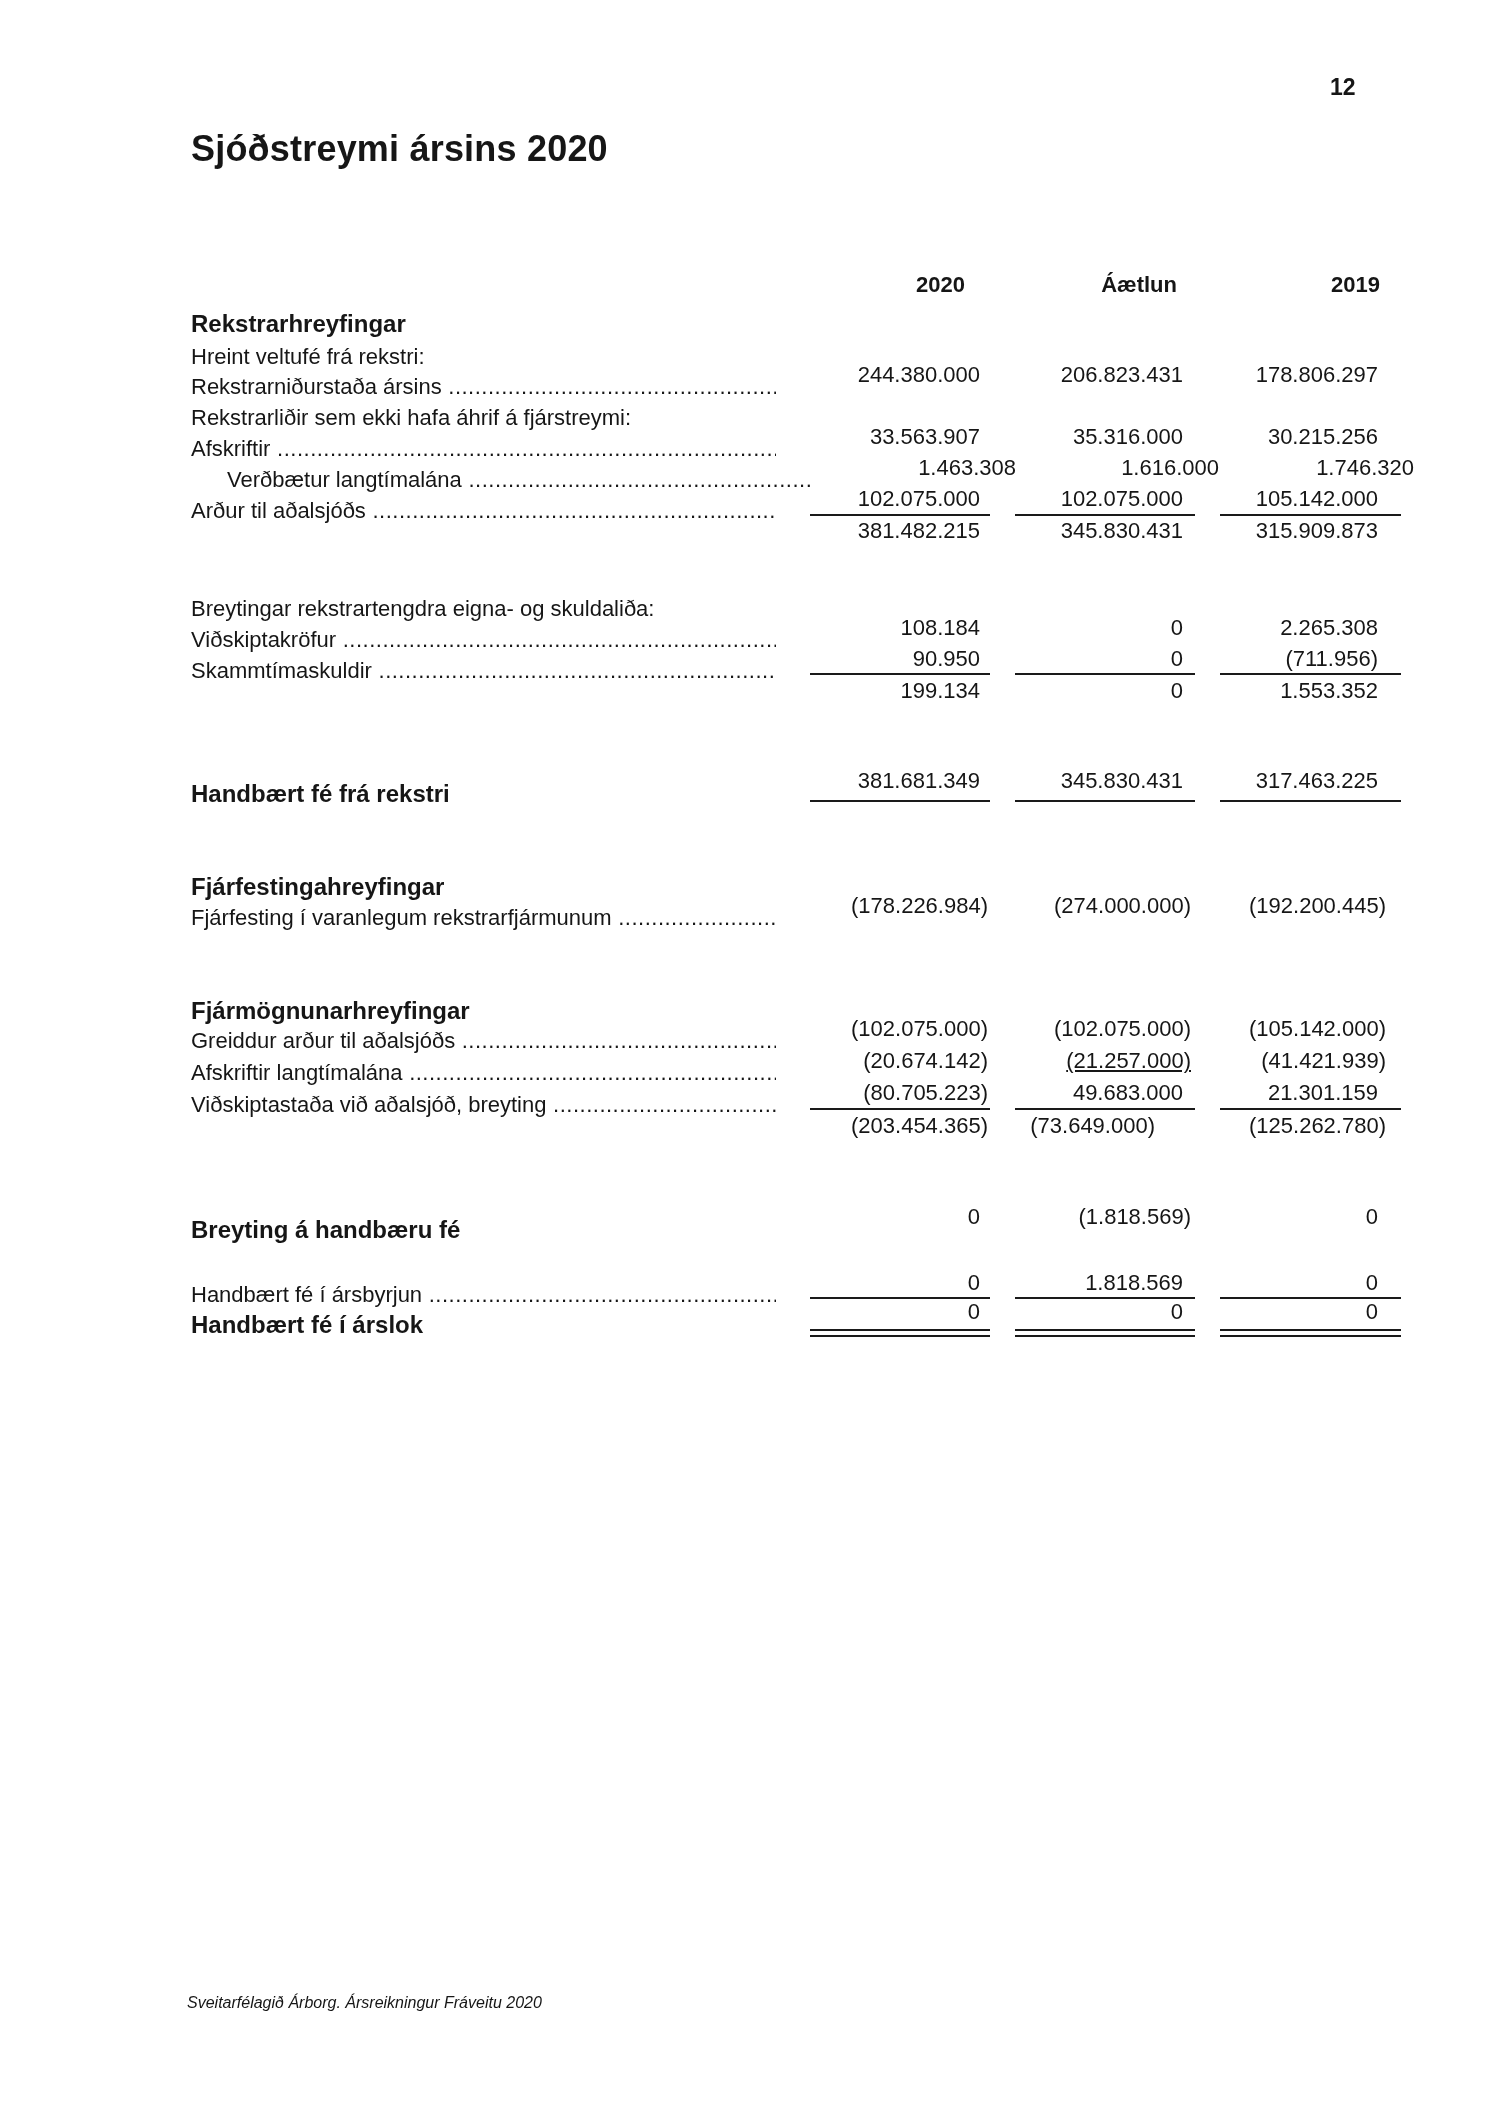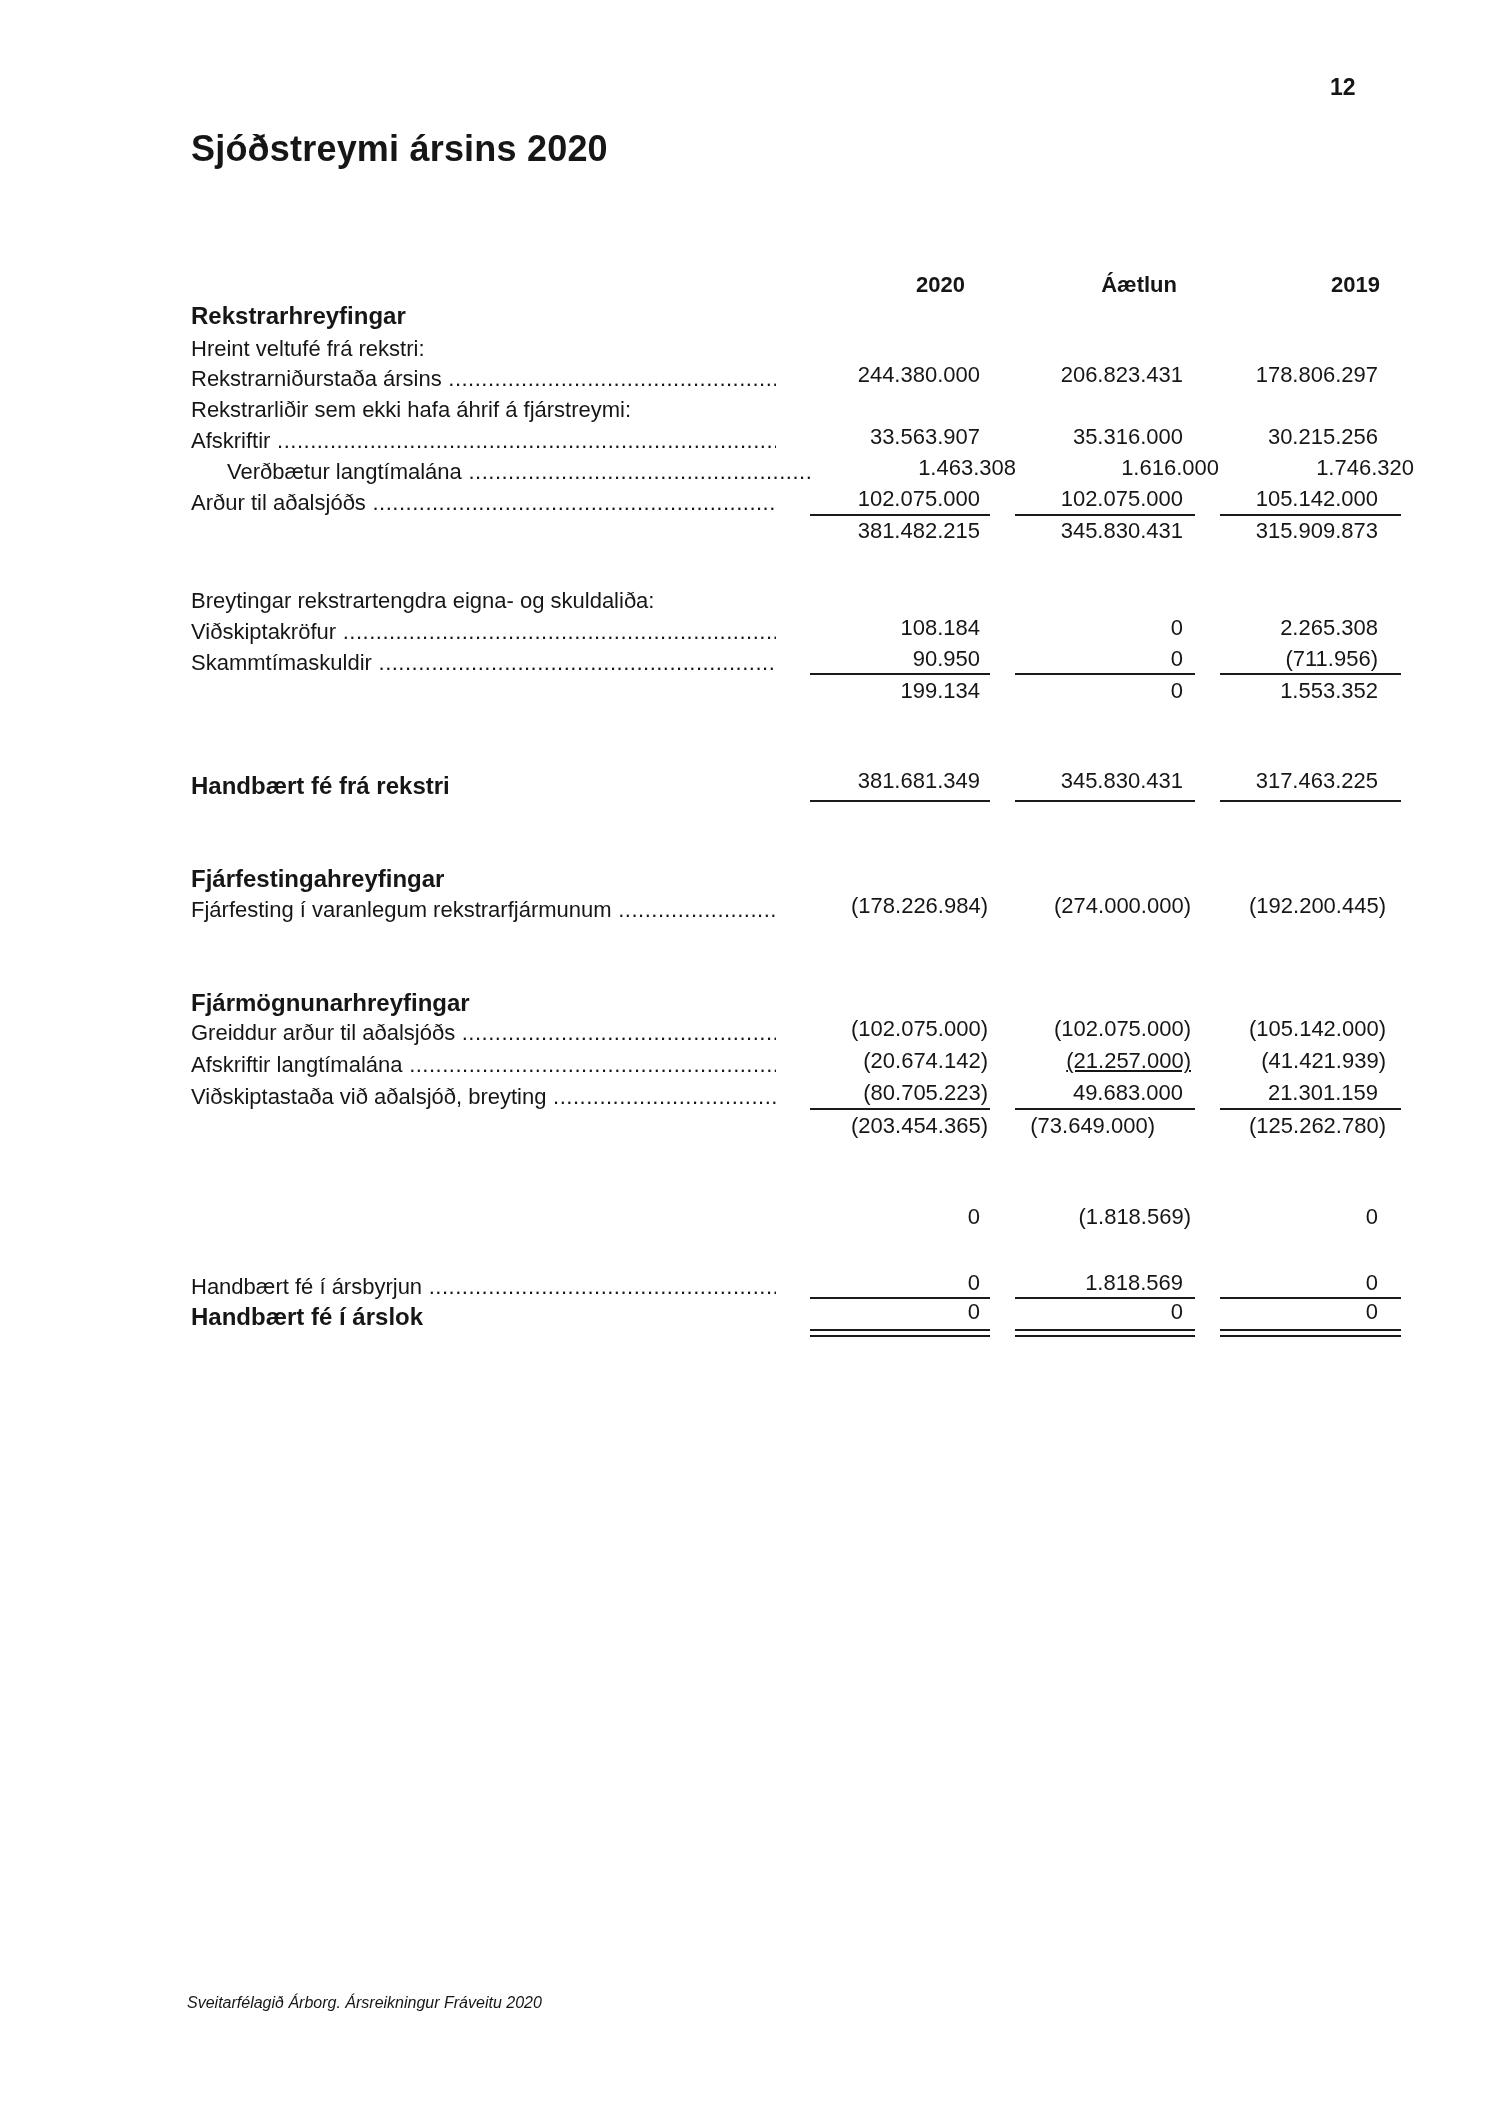--- a/index.html
+++ b/index.html
@@ -1,21 +1,21 @@
 <!DOCTYPE html>
 <html><head>
   <meta charset="utf-8">
   <style>
     html, body { margin: 0; padding: 0; background: #ffffff; }
     body { width: 1500px; height: 2122px; position: relative; font-family: "Liberation Sans", sans-serif; color: #161616; overflow: hidden; }
     .page-number { position: absolute; left: 1330px; top: 74px; font-size: 23px; font-weight: bold; }
     .title { position: absolute; left: 191px; top: 128px; font-size: 36px; font-weight: bold; letter-spacing: 0.2px; }
     .colhead { position: absolute; top: 272px; font-size: 22px; font-weight: bold; text-align: right; width: 180px; }
     .row { position: absolute; left: 191px; width: 1210px; height: 32px; }
-    .label { position: absolute; left: 0; top: 4px; font-size: 22px; white-space: nowrap; width: 585px; overflow: hidden; }
+    .label { position: absolute; left: 0; top: 12px; font-size: 22px; white-space: nowrap; width: 585px; overflow: hidden; }
     .label.dotted::after { content: " ........................................................................................................................................................................................................"; letter-spacing: 0.5px; }
     .label.bold { font-weight: bold; font-size: 24px; }
     .label.section { font-weight: bold; font-size: 24px; }
     .val { position: absolute; top: 0; font-size: 22px; text-align: right; width: 180px; white-space: nowrap; }
     .c1 { left: 609px; }
     .c2 { left: 812px; }
     .c3 { left: 1007px; }
     .rule { position: absolute; height: 0; border-top: 2px solid #1a1a1a; }
     .rule.r1 { left: 810px; width: 180px; }
     .rule.r2 { left: 1015px; width: 180px; }
@@ -143,20 +143,21 @@
 <div class="rule r1" style="top:1108px;"></div>
 <div class="rule r2" style="top:1108px;"></div>
 <div class="rule r3" style="top:1108px;"></div>
 <div class="row" style="top:1113px;">
   <div class="val c1" style="left:617px;">(203.454.365)</div>
   <div class="val c2" style="left:784px;">(73.649.000)</div>
   <div class="val c3" style="left:1015px;">(125.262.780)</div>
 </div>
 
 <div class="row" style="top:1204px;">
+  <div class="label bold">Breyting á handbæru fé</div>
   <div class="val c1">0</div>
   <div class="val c2" style="left:820px;">(1.818.569)</div>
   <div class="val c3">0</div>
 </div>
 
 <div class="row" style="top:1270px;">
   <div class="label dotted">Handbært fé í ársbyrjun</div>
   <div class="val c1">0</div>
   <div class="val c2">1.818.569</div>
   <div class="val c3">0</div>

